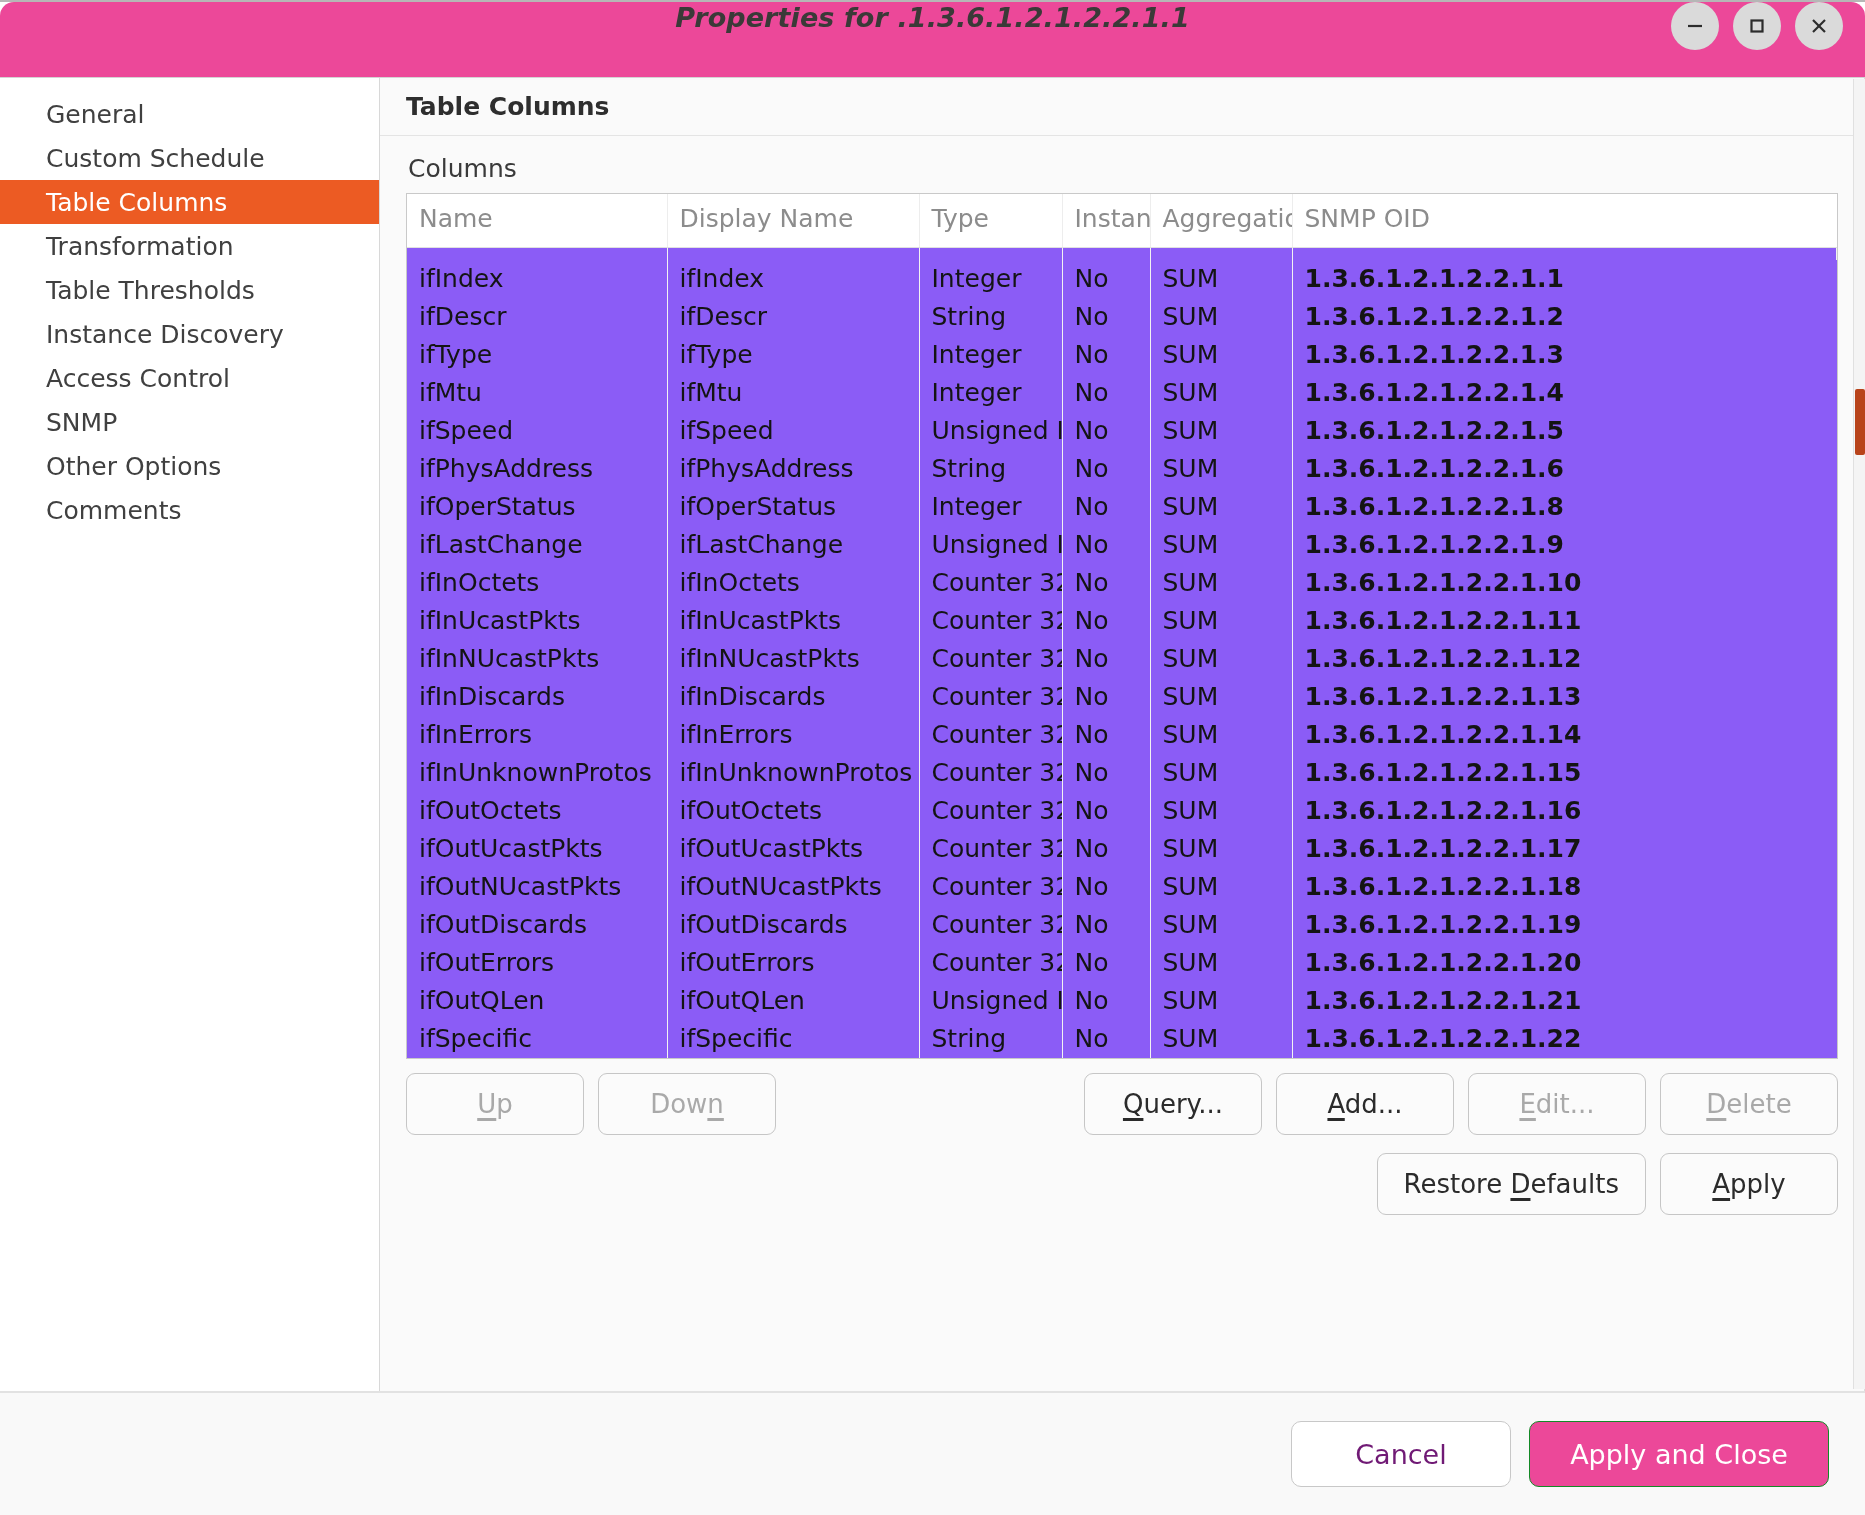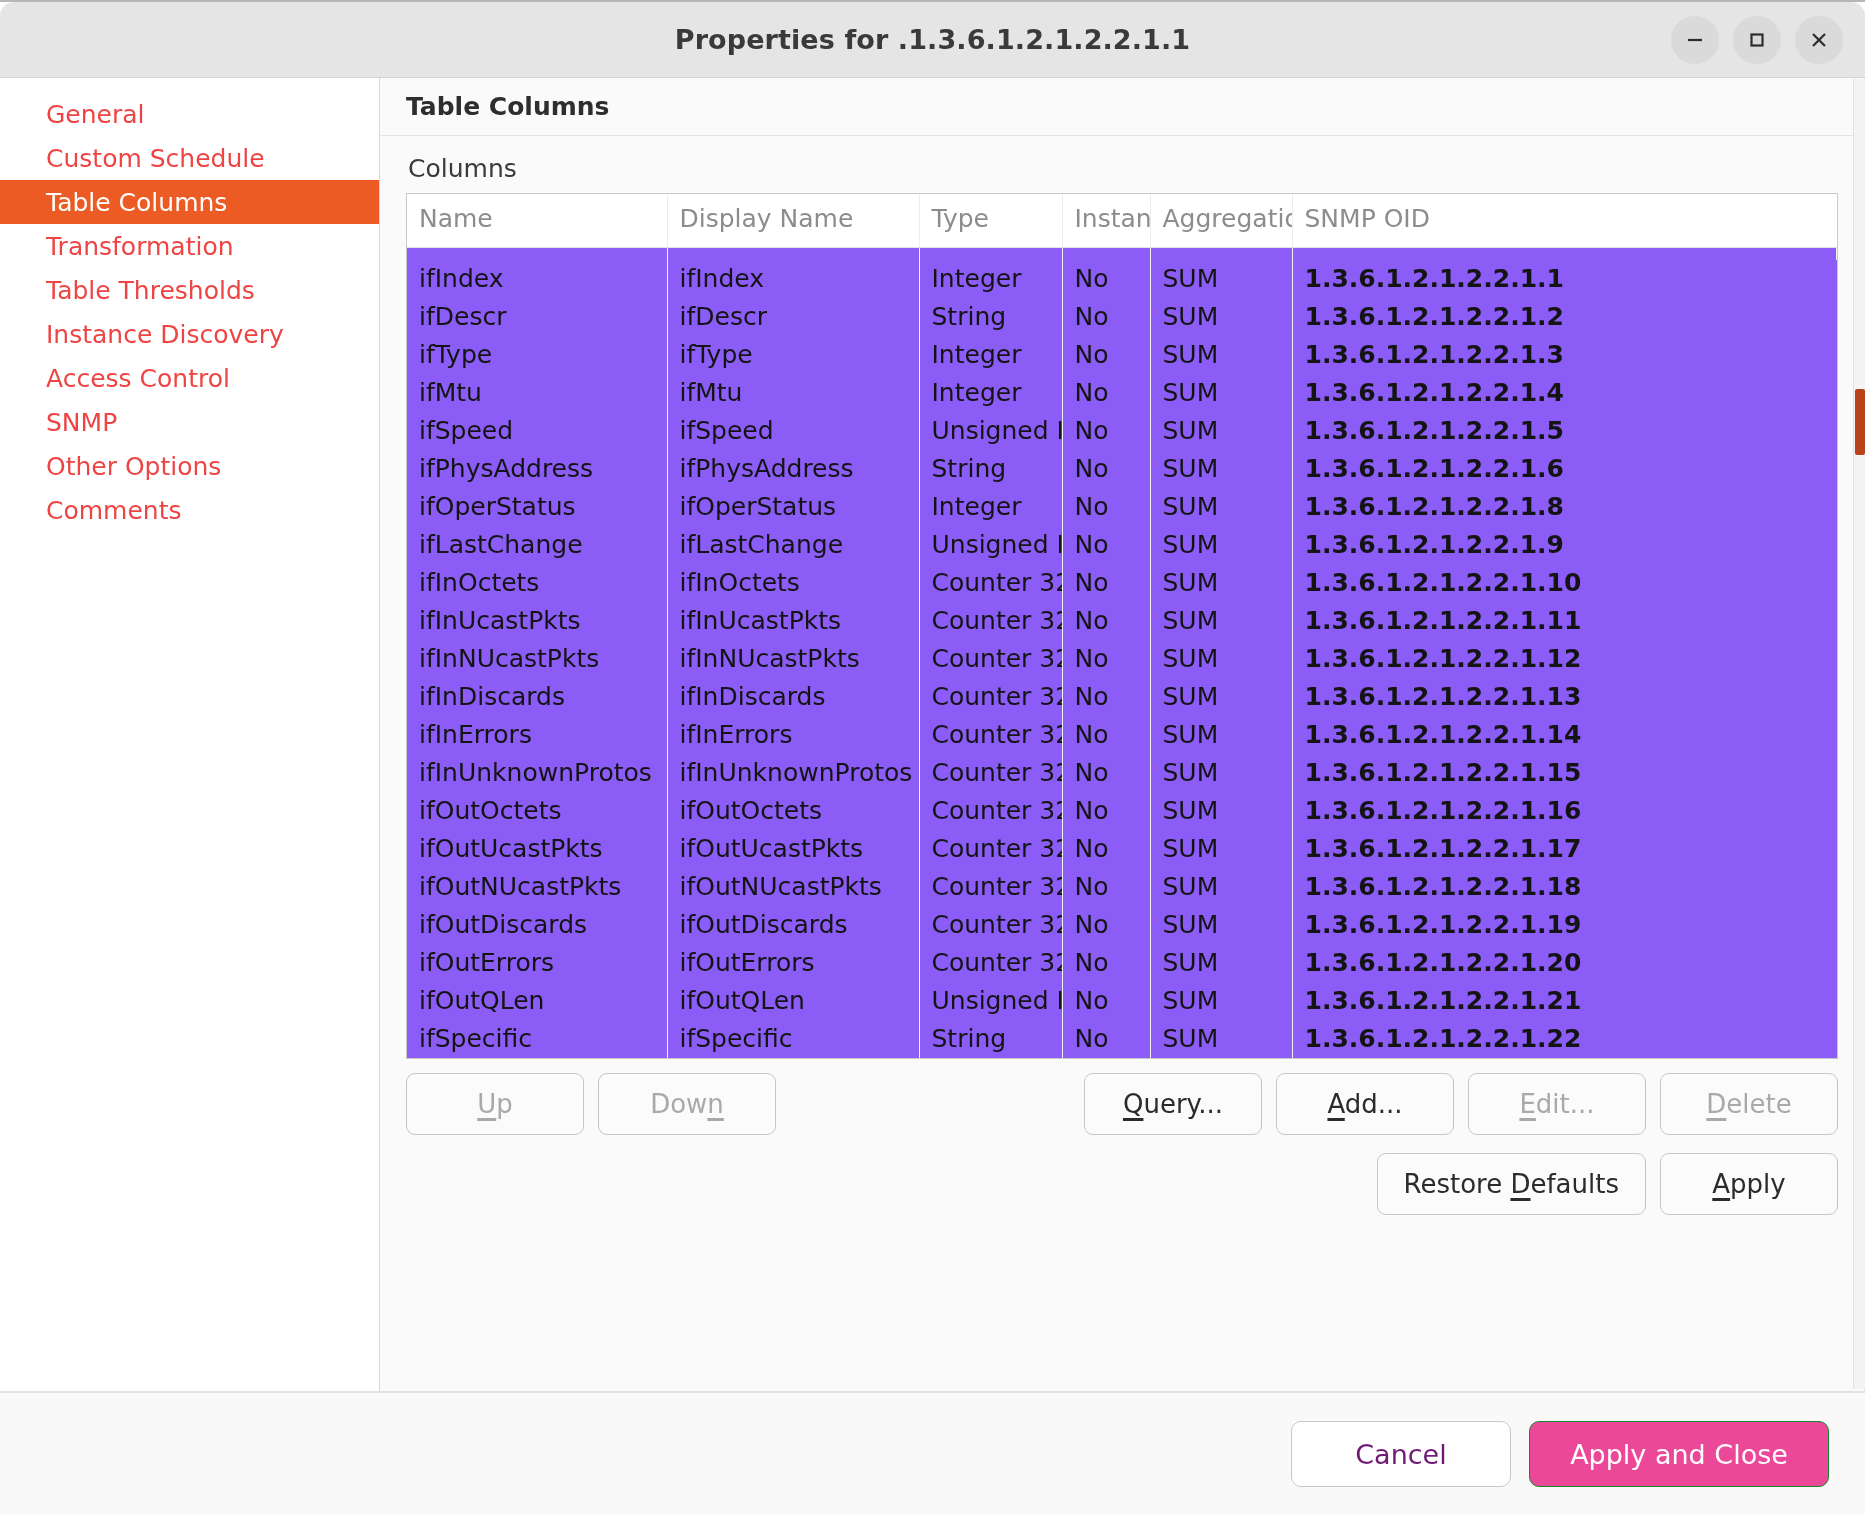--- a/index.html
+++ b/index.html
@@ -19,27 +19,28 @@
     flex-direction: column;
     background: #ffffff;
     position: relative;
     border-top: 2px solid #b6b6b6;
   }
 
   
   .titlebar {
     height: 76px;
     flex: 0 0 76px;
-    background: #e5e5e5;
+    background: #ec4899;
     border-bottom: 1px solid #d4d4d4;
     display: flex;
-    align-items: center;
+    align-items: flex-start;
     position: relative;
     border-top-left-radius: 14px;
     border-top-right-radius: 14px;
+    font-style: italic;
   }
   .titlebar-title {
     position: absolute;
     left: 0; right: 0;
     text-align: center;
     font-size: 27px;
     font-weight: 700;
     color: #3a3a38;
     letter-spacing: 0.1px;
   }
@@ -76,21 +77,21 @@
     background: #ffffff;
     border-right: 1px solid #d8d8d8;
     padding-top: 14px;
   }
   .side-item {
     height: 44px;
     display: flex;
     align-items: center;
     padding-left: 46px;
     font-size: 25px;
-    color: #ef4444;
+    color: #404040;
     white-space: nowrap;
   }
   .side-item.selected {
     background: #ec5b23;
     color: #ffffff;
   }
 
   
   .main {
     flex: 1 1 auto;

